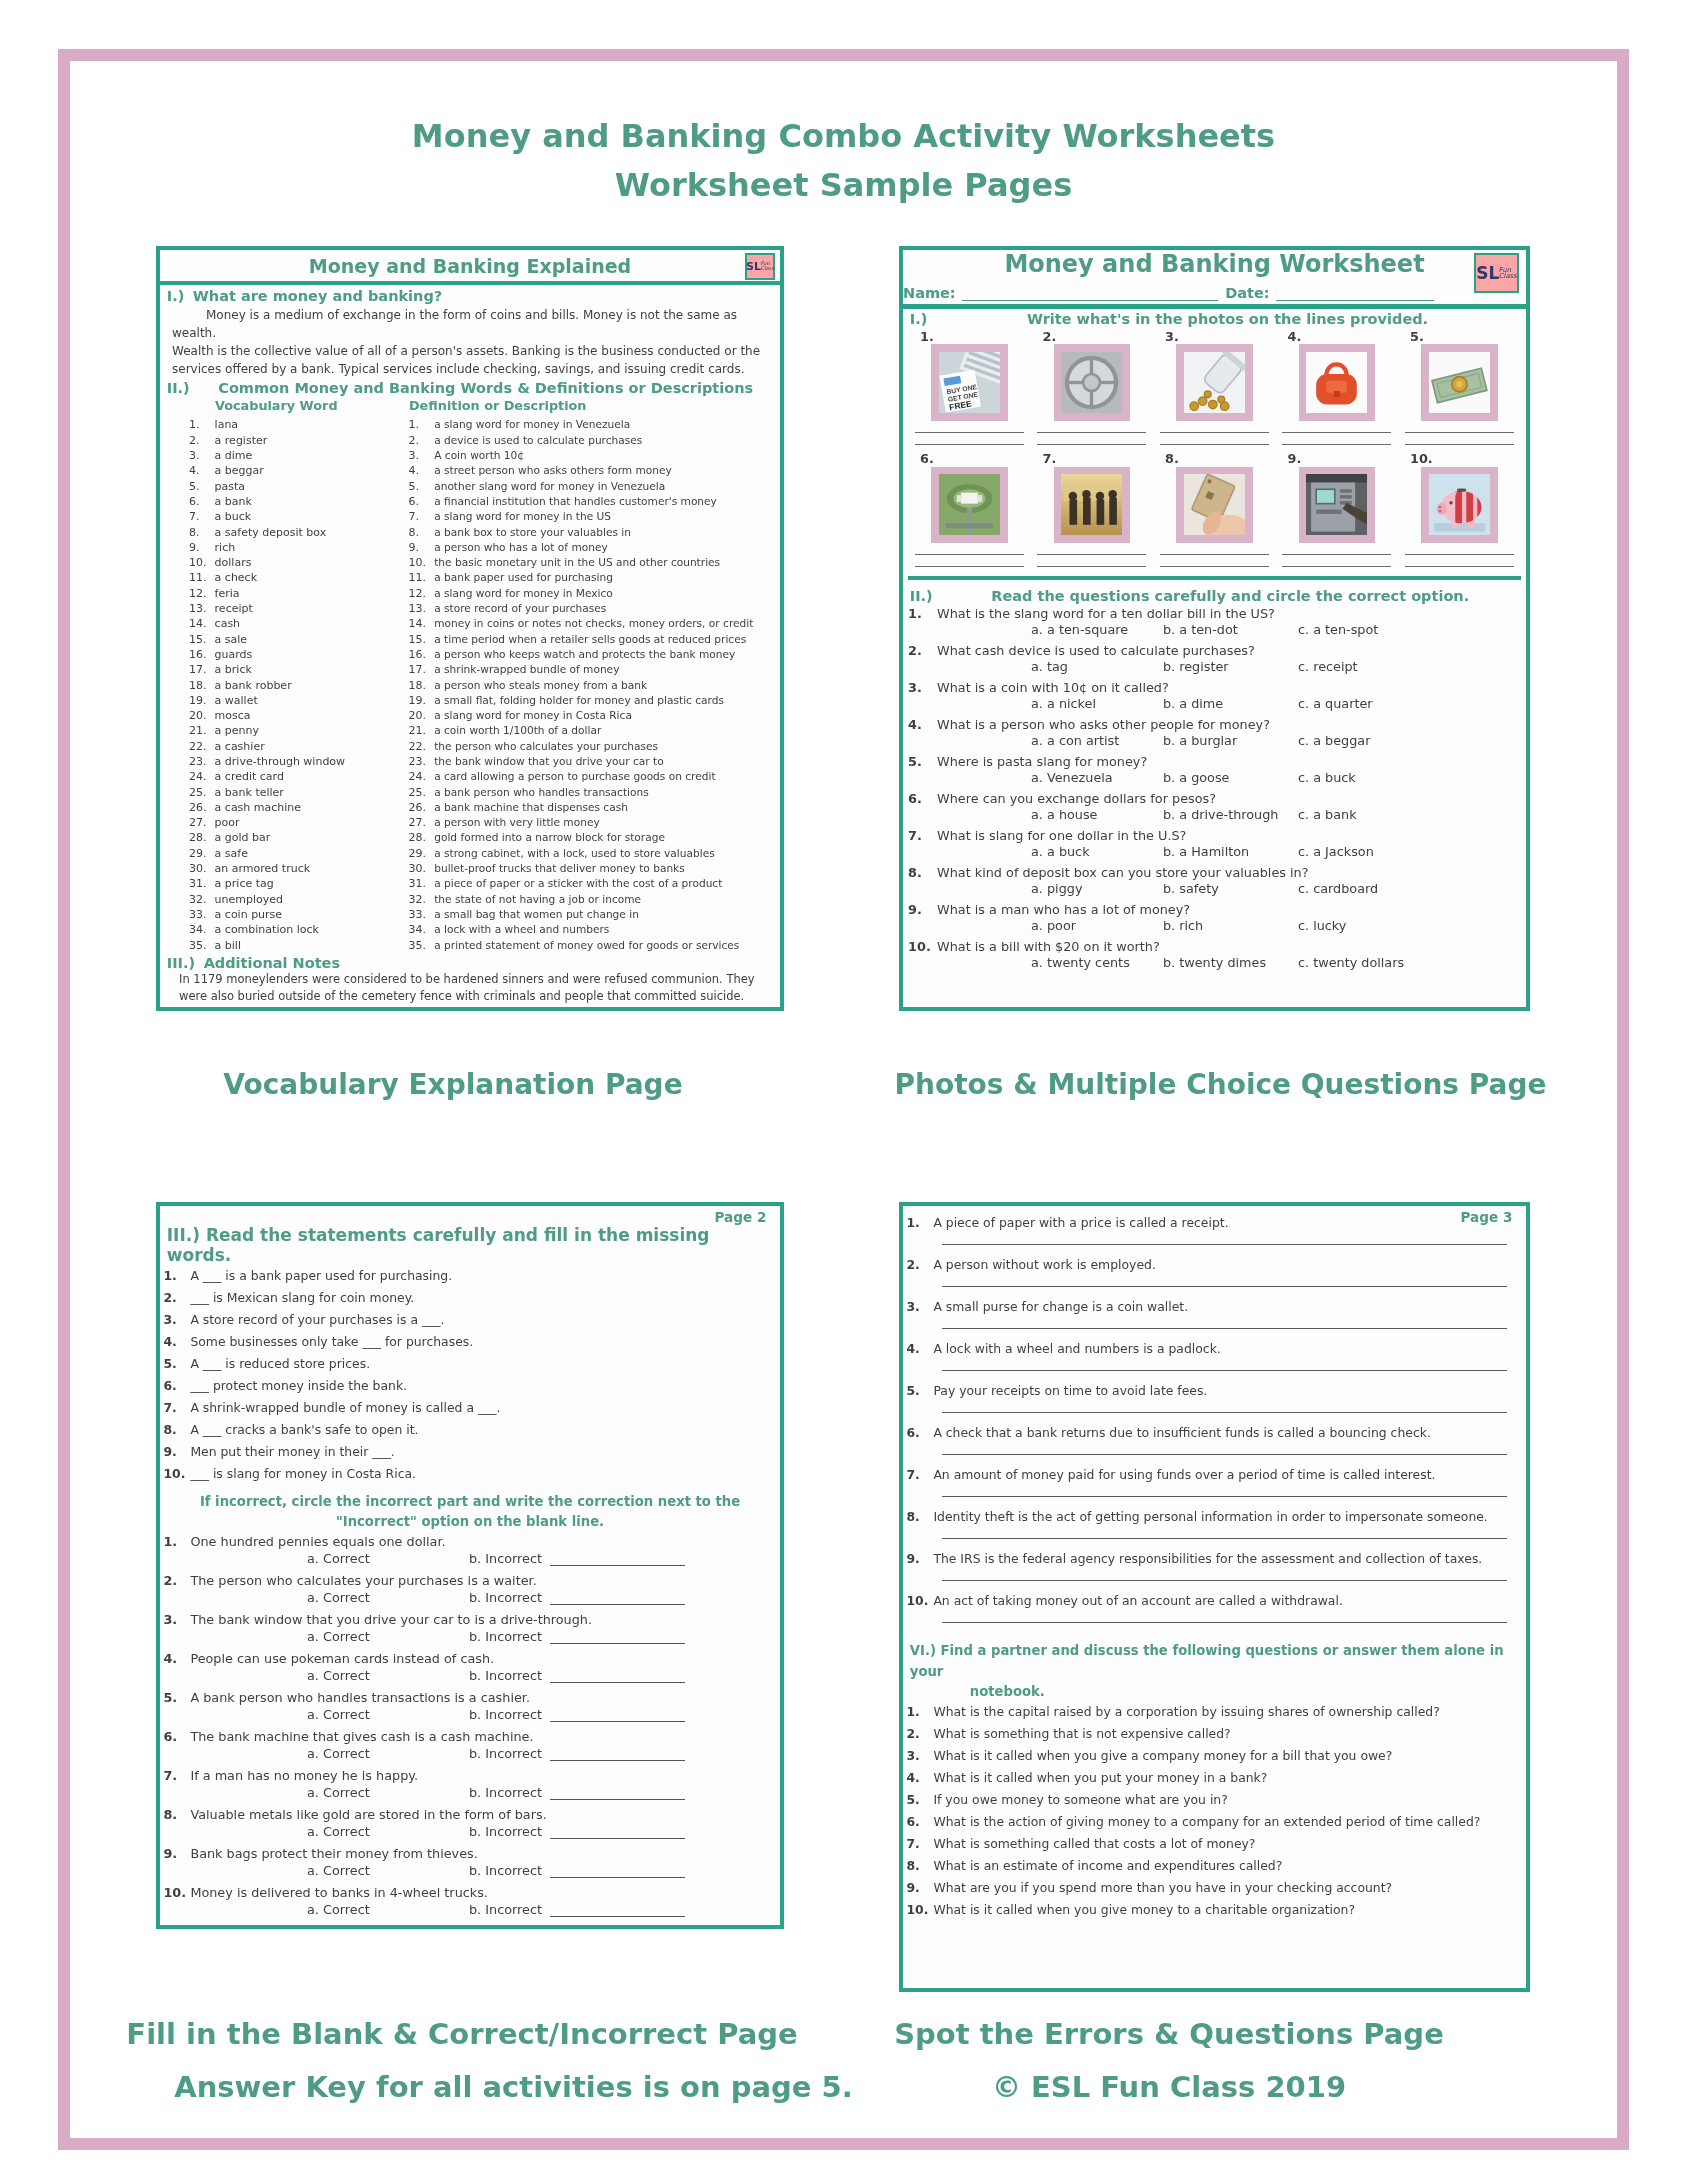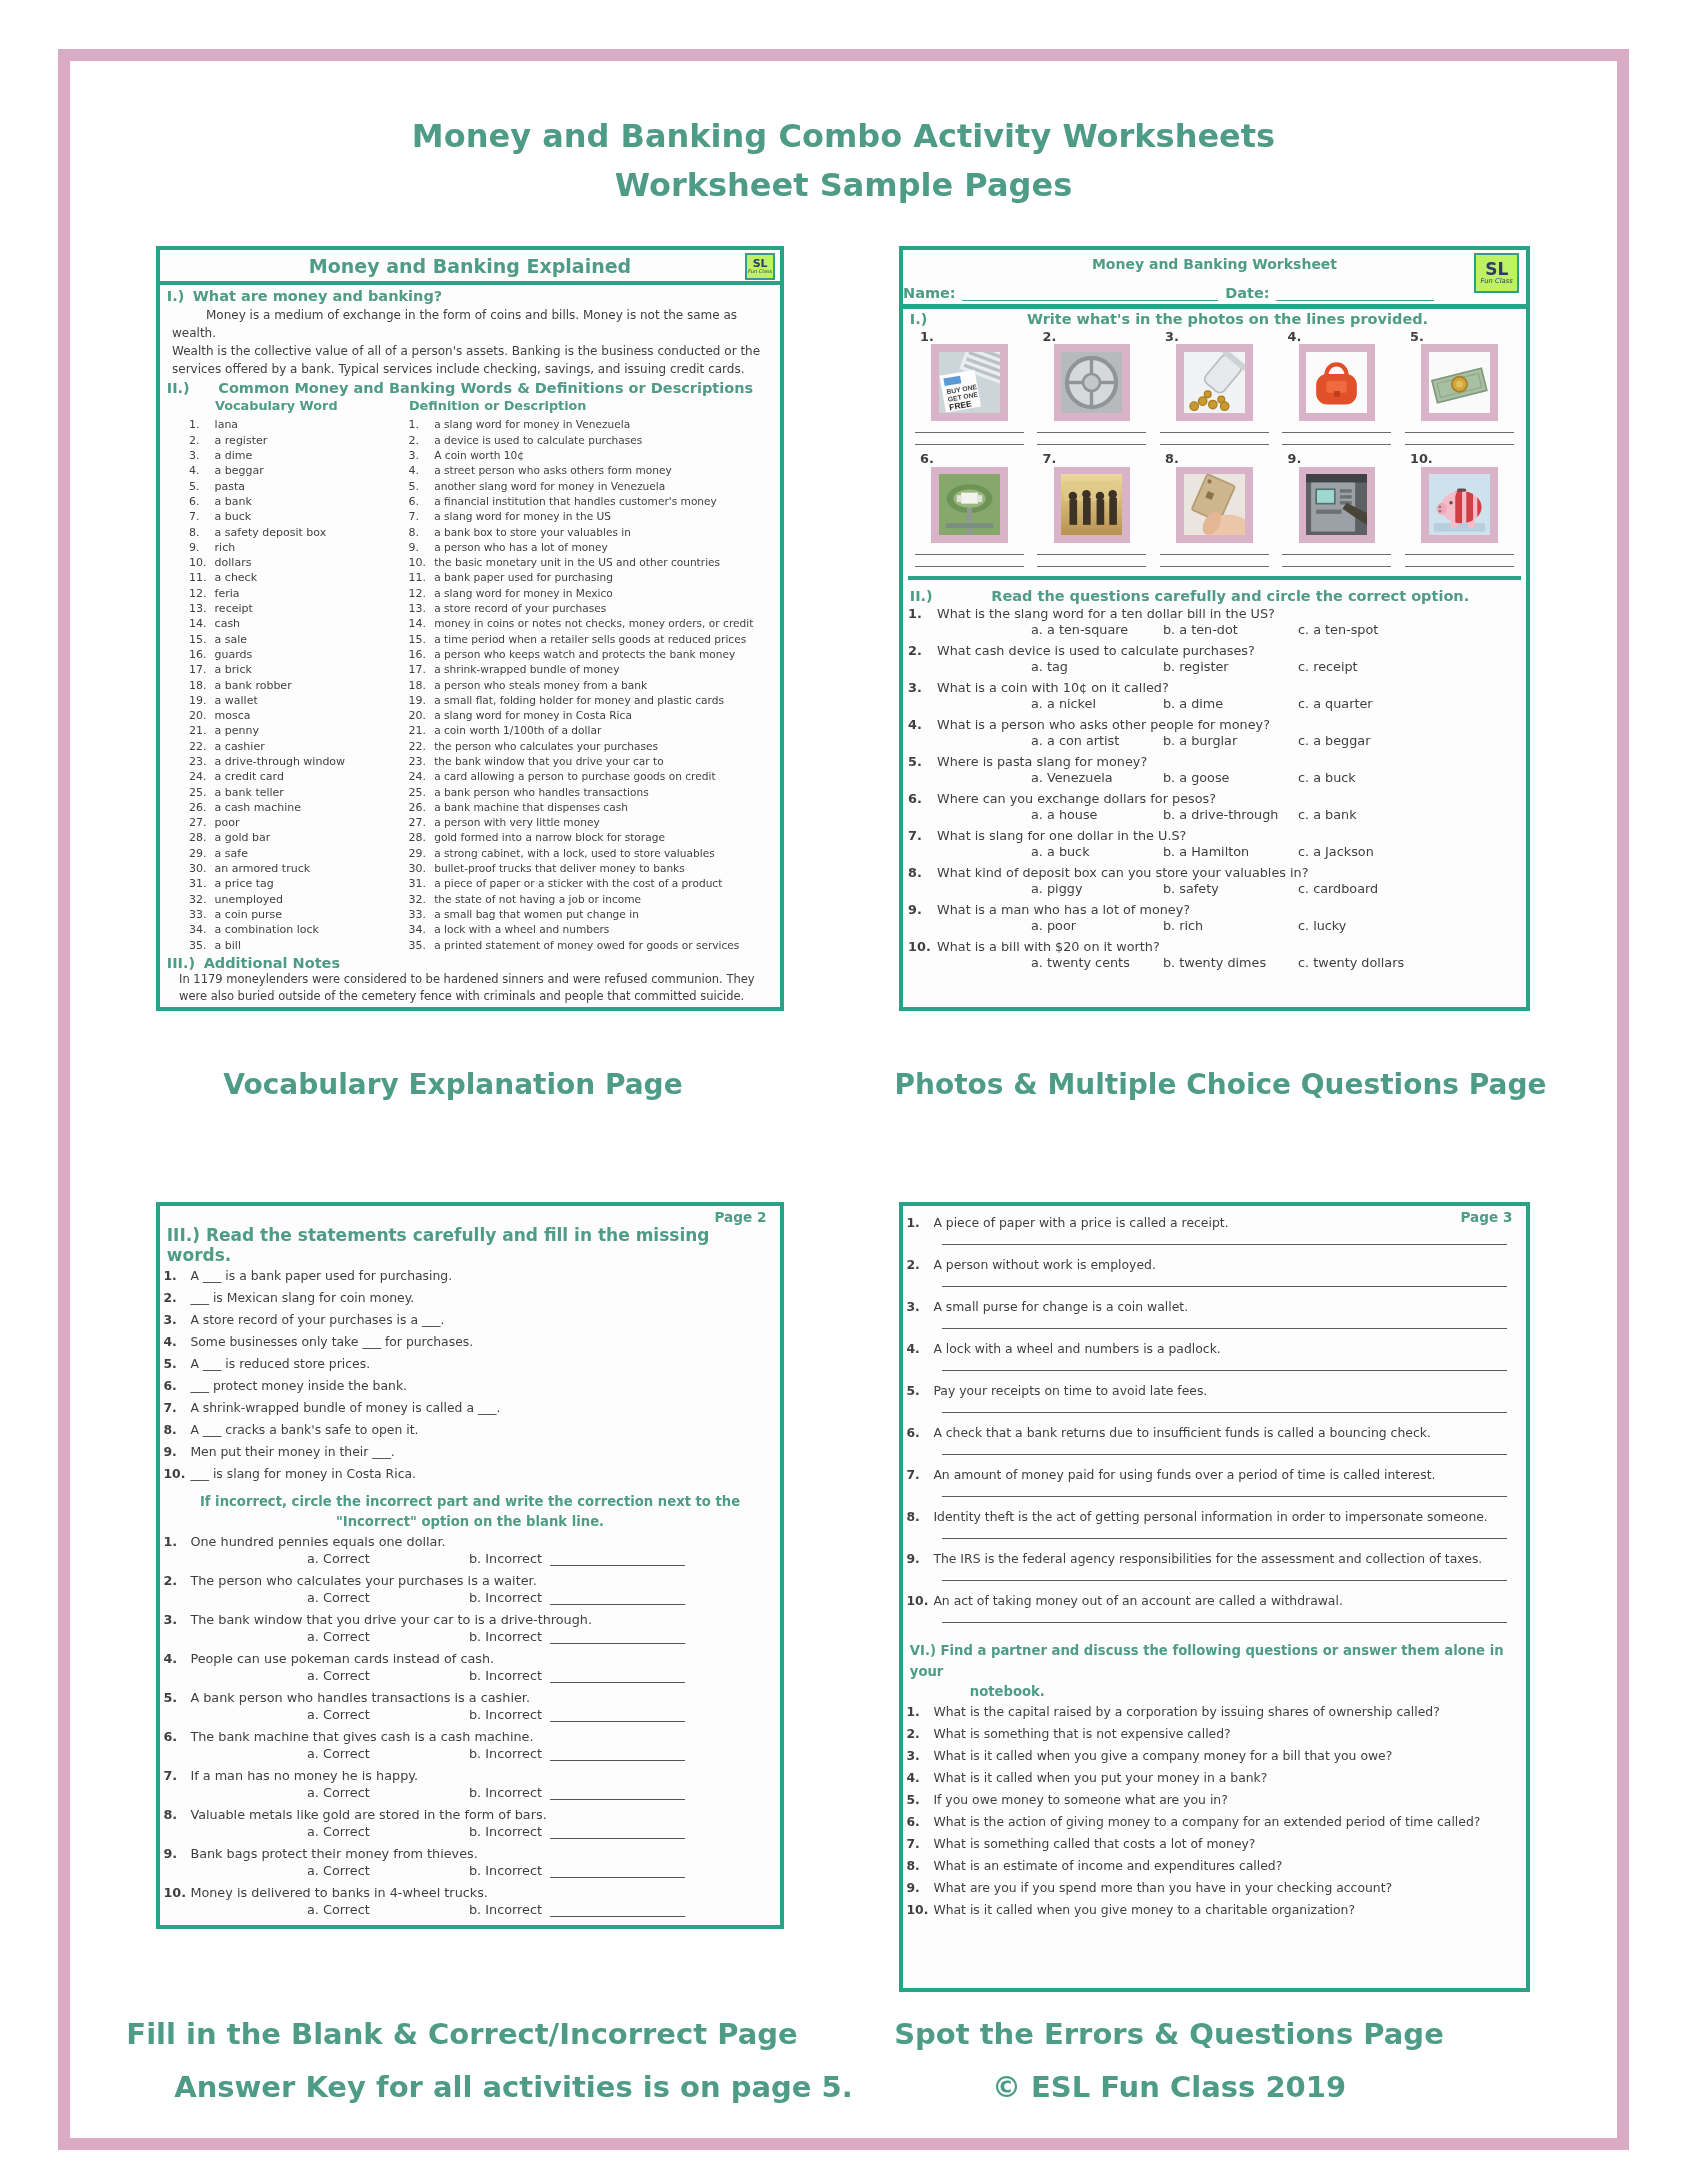--- a/index.html
+++ b/index.html
@@ -8,21 +8,21 @@
   .main-title{position:absolute;left:0;top:51px;width:100%;text-align:center;color:#4e9c85;font-weight:bold;font-size:32px;line-height:49px;}
   .panel{position:absolute;background:#fdfdfd;border:4.3px solid #2aa287;box-sizing:border-box;}
   .panelA{left:86px;top:185px;width:628px;height:765px;}
   .panelB{left:829px;top:185px;width:631px;height:765px;}
   .panelC{left:86px;top:1141px;width:628px;height:727px;}
   .panelD{left:829px;top:1141px;width:631px;height:790px;}
   .caption{position:absolute;color:#4e9c85;font-weight:bold;font-size:28px;text-align:center;}
   .rule{height:4.3px;background:#2aa287;}
   .hdr-row{position:relative;height:31px;display:flex;align-items:center;justify-content:center;}
   .hdr-title{color:#4e9c85;font-weight:bold;font-size:19px;}
-  .logo{position:absolute;right:5.1px;top:2.6px;border:2.6px solid #2aa287;background:#bef264;display:flex;flex-direction:column;align-items:center;justify-content:center;}
+  .logo{position:absolute;right:5.1px;top:2.6px;border:2.6px solid #2aa287;background:#fca5a5;display:flex;flex-direction:row;align-items:center;justify-content:center;}
   .logo-sl{font-weight:bold;color:#31386b;line-height:1;}
   .logo-fc{font-style:italic;color:#31386b;line-height:1;}
   .logo-sm{width:25.6px;height:23px;}
   .logo-sm .logo-sl{font-size:11px;} .logo-sm .logo-fc{font-size:5.1px;}
   .logo-lg{width:41px;height:36px;top:3.4px;right:6.8px;}
   .logo-lg .logo-sl{font-size:17px;} .logo-lg .logo-fc{font-size:6.8px;}
   .sec-line{display:flex;padding:2.6px 6.8px 0 6.8px;font-size:14.5px;}
   .sec-label{color:#4e9c85;font-weight:bold;margin-right:8.5px;white-space:nowrap;}
   .sec-head{color:#4e9c85;font-weight:bold;}
   .sec-head.center{flex:1;text-align:center;}
@@ -321,21 +321,21 @@
       <span class="sec-head">Additional Notes</span>
     </div>
     <div class="notes">
       <div>In 1179 moneylenders were considered to be hardened sinners and were refused communion.  They</div>
       <div>were also buried outside of the cemetery fence with criminals and people that committed suicide.</div>
     </div>
   </section>
 
   <section class="panel panelB">
     <div class="hdr-row" style="height:27px;">
-      <span class="hdr-title" style="font-size:14px;">Money and Banking Worksheet</span>
+      <span class="hdr-title" style="font-size:24px;">Money and Banking Worksheet</span>
       <span class="logo logo-lg">
         <span class="logo-sl">SL</span>
         <span class="logo-fc">Fun Class</span>
       </span>
     </div>
     <div class="namedate">
       <span>Name:</span>
       <span class="nd-line" style="width:256px;"></span>
       <span>Date:</span>
       <span class="nd-line" style="width:158px;"></span>

